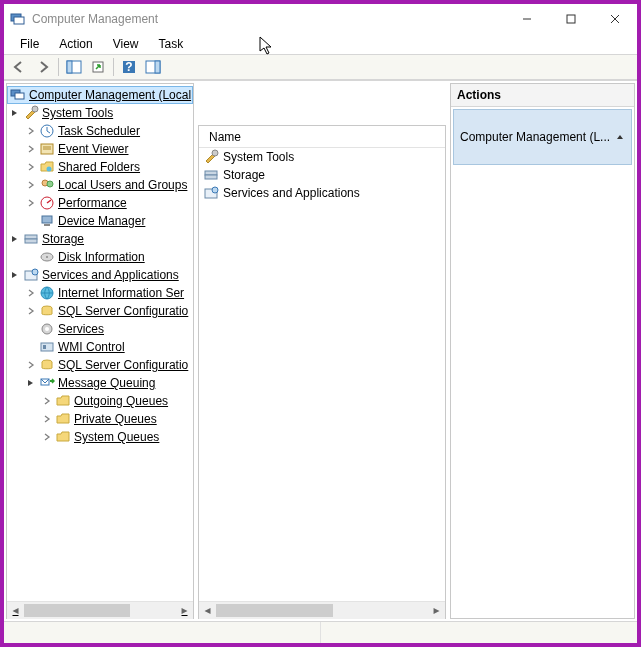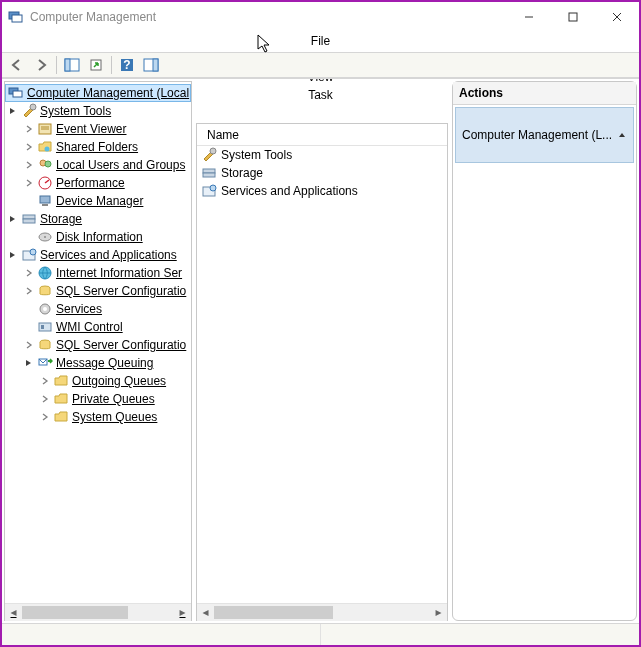--- a/index.html
+++ b/index.html
@@ -1,40 +1,40 @@
 <!DOCTYPE html>
 <html><head>
 <meta charset="utf-8">
 <style>
 * { box-sizing: border-box; margin: 0; padding: 0; font-family: "Segoe UI", Tahoma, sans-serif; font-size: 12px; }
 html, body { width: 641px; height: 647px; overflow: hidden; background: #fff; }
-.window { width: 641px; height: 647px; border: 2px solid #a21caf; background: #fff; display: flex; flex-direction: column; }
+.window { width: 641px; height: 647px; border: 4px solid #a21caf; background: #fff; display: flex; flex-direction: column; }
 
 
 .titlebar { height: 30px; display: flex; align-items: center; padding-left: 6px; background: #fff; color: #8a8a8a; }
 .titlebar .app-icon { width: 16px; height: 16px; margin-right: 6px; }
 .titlebar .title { flex: 1; font-size: 12px; }
 .titlebar .win-controls { display: flex; height: 100%; }
 .titlebar .win-btn { width: 44px; display: flex; align-items: center; justify-content: center; color: #555; }
 
 
-.menubar { height: 20px; display: flex; align-items: center; padding: 0 6px; background: #fff; gap: 0; flex-direction: column; }
+.menubar { height: 20px; display: flex; align-items: center; padding: 0 6px; background: #fff; gap: 0; }
 .menubar .menu-item { padding: 2px 10px; color: #000; cursor: default; }
 
 
 .toolbar { height: 26px; background: #f7f7f2; border-top: 1px solid #d6d6d6; border-bottom: 1px solid #d6d6d6; display: flex; align-items: center; padding: 0 4px; gap: 2px; }
 .toolbar .tbtn { width: 22px; height: 22px; display: flex; align-items: center; justify-content: center; border: 1px solid transparent; }
 .toolbar .sep { width: 1px; height: 18px; background: #c8c8c8; margin: 0 2px; }
 
 
 .workspace { flex: 1; display: flex; border-top: 1px solid #d6d6d6; overflow: hidden; }
 .pane { border: 1px solid #c8c8c8; background: #fff; display: flex; flex-direction: column; margin: 2px; }
 .pane-left { width: 188px; text-decoration: underline; }
 .pane-mid { flex: 1; margin-top: 44px; }
-.pane-right { width: 185px; border-radius: 6px; }
+.pane-right { width: 185px; }
 
 
 .tree { flex: 1; overflow: hidden; padding: 2px 0; white-space: nowrap; }
 .tree-row { display: flex; align-items: center; height: 18px; padding-left: 2px; gap: 2px; cursor: default; }
 .tree-row.selected { background: #cde8ff; border: 1px solid #7ab7e8; height: 18px; }
 .tree-row .arrow { width: 12px; height: 12px; display: inline-flex; align-items: center; justify-content: center; color: #6b6b6b; }
 .tree-row .arrow.none { visibility: hidden; }
 .tree-row .ticon { width: 16px; height: 16px; display: inline-flex; align-items: center; justify-content: center; }
 .tree-row .label { padding-left: 1px; }
 .ind { display:inline-block; width:14px; height:1px; }
@@ -167,20 +167,35 @@
             </span>
           <span class="ticon">
               <svg width="16" height="16">
                 <path d="M3 12 L10 5 L12 7 L5 14 Z" fill="#e6b84d" stroke="#b08a2a"></path>
                 <circle cx="12" cy="4" r="3" fill="#ccc" stroke="#888"></circle>
               </svg>
             </span>
           <span class="label">System Tools</span>
         </div>
 
+        <div class="tree-row">
+          <span class="ind"></span>
+          <span class="arrow">
+              <svg width="10" height="10">
+                <path d="M3 2 L7 5 L3 8" fill="none" stroke="#808080" stroke-width="1.3"></path>
+              </svg>
+            </span>
+          <span class="ticon">
+              <svg width="16" height="16">
+                <circle cx="8" cy="8" r="6" fill="#fff" stroke="#3a78b5"></circle>
+                <path d="M8 4 L8 8 L11 10" stroke="#3a78b5" fill="none"></path>
+              </svg>
+            </span>
+          <span class="label">Task Scheduler</span>
+        </div>
 
         <div class="tree-row">
           <span class="ind"></span>
           <span class="arrow">
               <svg width="10" height="10">
                 <path d="M3 2 L7 5 L3 8" fill="none" stroke="#808080" stroke-width="1.3"></path>
               </svg>
             </span>
           <span class="ticon">
               <svg width="16" height="16">

